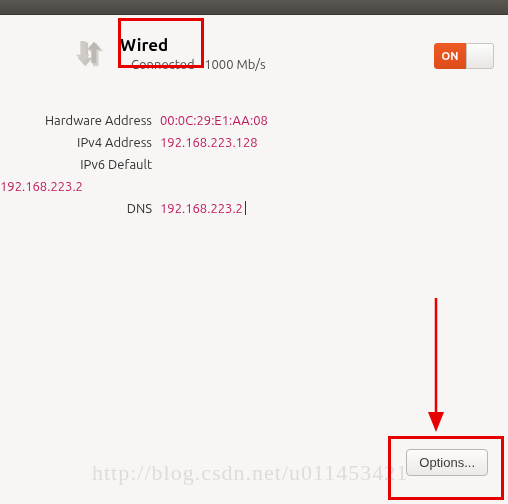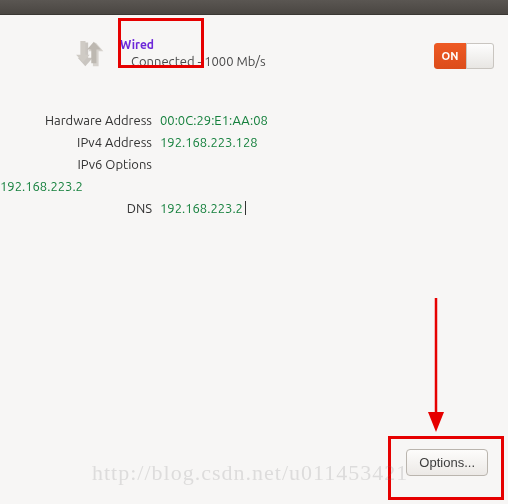--- a/index.html
+++ b/index.html
@@ -34,23 +34,23 @@
     position: relative;
     margin-right: 10px;
     flex: 0 0 38px;
   }
   .title-block {
     display: flex;
     flex-direction: column;
     line-height: 1.2;
   }
   .title-main {
-    font-size: 12px;
+    font-size: 17px;
     font-weight: bold;
-    color: #6d28d9;
+    color: #000000;
   }
   .title-sub {
     font-size: 13px;
     color: #4a4a4a;
     margin-top: 2px;
     margin-left: 11px;
   }
   
   .switch {
     position: absolute;
@@ -94,21 +94,21 @@
     margin-bottom: 8px;
   }
   .label {
     width: 152px;
     text-align: right;
     padding-right: 8px;
     color: #333;
   }
   .value {
     text-align: center;
-    color: #15803d;
+    color: #be185d;
   }
   .cursor-bar {
     display: inline-block;
     width: 1px;
     height: 14px;
     background: #333;
     vertical-align: -2px;
     margin-left: 2px;
   }
   
@@ -199,21 +199,21 @@
   <div class="details">
     <div class="row">
       <div class="label">Hardware Address</div>
       <div class="value">00:0C:29:E1:AA:08</div>
     </div>
     <div class="row">
       <div class="label">IPv4 Address</div>
       <div class="value">192.168.223.128</div>
     </div>
     <div class="row">
-      <div class="label">IPv6 Options</div>
+      <div class="label">IPv6 Default</div>
     </div>
     <div class="row">
       <div class="value">192.168.223.2</div>
     </div>
     <div class="row">
       <div class="label">DNS</div>
       <div class="value"><span>192.168.223.2</span><span class="cursor-bar"></span></div>
     </div>
   </div>
 

